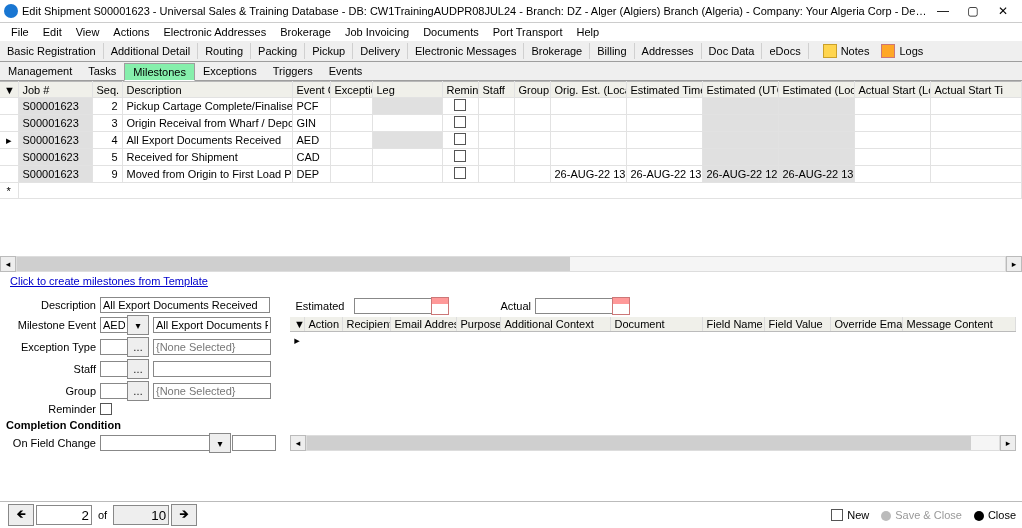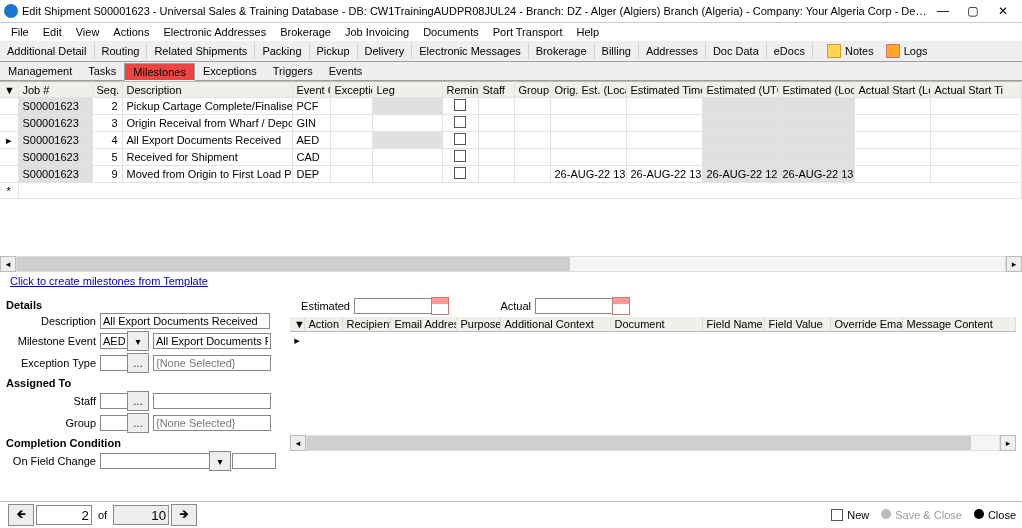--- a/index.html
+++ b/index.html
@@ -9,21 +9,21 @@
   .winbtn{width:30px;text-align:center;font-size:12px;cursor:default}
   .menubar{display:flex;height:18px;align-items:center;padding:0 4px;font-size:11px}
   .menubar span{padding:0 7px;cursor:default}
   .tabstrip{display:flex;align-items:center;height:20px;border-bottom:1px solid #9e9e9e;background:#efefef;font-size:11px}
   .tab{padding:2px 7px;border-right:1px solid #d0d0d0;cursor:default}
   .tab.active{background:#fff;border:1px solid #9e9e9e;border-bottom:1px solid #fff;margin-bottom:-1px;font-weight:400}
   .toolbtn{display:flex;align-items:center;padding:2px 6px;cursor:default}
   .toolbtn .i{width:12px;height:12px;margin-right:4px;display:inline-block}
   .subtabstrip{display:flex;align-items:center;height:18px;background:#efefef;border-bottom:1px solid #9e9e9e;font-size:11px}
   .subtab{padding:2px 8px;cursor:default}
-  .subtab.active{background:#ef4444;border:1px solid #9e9e9e;border-bottom:1px solid #fff;margin-bottom:-1px}
+  .subtab.active{background:#86efac;border:1px solid #9e9e9e;border-bottom:1px solid #fff;margin-bottom:-1px}
   .grid{border-collapse:collapse;width:100%;font-size:11px;table-layout:fixed}
   .grid th,.grid td{border-bottom:1px solid #e2e2e2;border-right:1px solid #e2e2e2;padding:1px 4px;height:13px;white-space:nowrap;overflow:hidden;text-align:left}
   .grid th{background:#f0f0ea;font-weight:400;border-top:1px solid #b8b8b8}
   .grid .jobsel{background:#e0e0e0}
   .grid .esthl{background:#e0e0e0}
   .chk{display:inline-block;width:10px;height:10px;border:1px solid #555}
   .gridwrap{height:176px;overflow:hidden}
   .scrollbar-h{height:14px;display:flex;align-items:center}
   .sb-arrow{width:14px;height:14px;background:#eee;border:1px solid #bbb;display:flex;align-items:center;justify-content:center;font-size:9px}
   .sb-track{flex:1;height:14px;border:1px solid #ddd;position:relative;background:#f5f5f5}
@@ -36,21 +36,21 @@
   .frow{display:flex;align-items:center;margin:2px 0}
   .flabel{width:90px;text-align:right;padding-right:4px}
   .finput{height:16px;border:1px solid #888;background:#fff;padding:0 2px;box-sizing:border-box;font-size:11px;min-width:0}
   .fbtn{width:20px;height:18px;border:1px solid #888;background:#eee;display:flex;align-items:center;justify-content:center;font-size:10px;margin-left:-1px}
   .cal{width:16px;height:16px;border:1px solid #c77;background:linear-gradient(#f99 0 40%,#fff 40% 100%);margin-left:-1px}
   table.trg{width:100%;border-collapse:collapse;font-size:11px;table-layout:fixed}
   table.trg th{background:#f0f0ea;border-right:1px solid #ddd;border-bottom:1px solid #bbb;padding:1px 4px;font-weight:400;text-align:left;white-space:nowrap;overflow:hidden}
   .bottombar{position:absolute;bottom:0;left:0;right:0;height:26px;border-top:1px solid #bbb;display:flex;align-items:center;padding:0 6px;background:#fff}
   .navbtn{width:24px;height:20px;border:1px solid #888;background:#eee;display:flex;align-items:center;justify-content:center;margin:0 2px;font-size:12px}
   .pginput{width:50px;height:18px;border:1px solid #888;text-align:right;padding:0 2px;background:#fff}
-  .rbtn{display:flex;align-items:flex-start;margin-left:12px;font-size:11px;cursor:default}
+  .rbtn{display:flex;align-items:flex-end;margin-left:12px;font-size:11px;cursor:default}
   .dot{width:10px;height:10px;border-radius:50%;margin-right:4px;display:inline-block}
 </style>
 </head>
 <body>
 
 
 
 <div class="titlebar">
   <div class="icon"></div>
   <div class="title">Edit Shipment S00001623 - Universal Sales &amp; Training Database - DB: CW1TrainingAUDPR08JUL24 - Branch: DZ - Alger (Algiers) Branch (Algeria) - Company: Your Algeria Corp - Department: Branch</div>
@@ -66,23 +66,23 @@
   <span>Actions</span>
   <span>Electronic Addresses</span>
   <span>Brokerage</span>
   <span>Job Invoicing</span>
   <span>Documents</span>
   <span>Port Transport</span>
   <span>Help</span>
 </div>
 
 <div class="tabstrip">
+  <div class="tab">Basic Registration</div>
   <div class="tab">Additional Detail</div>
   <div class="tab">Routing</div>
-  <div class="tab">Related Shipments</div>
   <div class="tab">Packing</div>
   <div class="tab">Pickup</div>
   <div class="tab">Delivery</div>
   <div class="tab">Electronic Messages</div>
   <div class="tab">Brokerage</div>
   <div class="tab">Billing</div>
   <div class="tab">Addresses</div>
   <div class="tab">Doc Data</div>
   <div class="tab">eDocs</div>
   <div style="flex:0 0 8px"></div>
@@ -247,64 +247,66 @@
   <div class="sb-track">
       <div class="sb-thumb" style="left:0;width:56%"></div>
     </div>
   <div class="sb-arrow">▸</div>
 </div>
 
 <a class="linka">Click to create milestones from Template</a>
 
 <div class="panels">
   <div class="panelL">
-    <div class="section-title">Details</div>
     <div class="frow">
       <div class="flabel">Description</div>
       <input class="finput" style="width: 170px;" value="All Export Documents Received">
     </div>
     <div class="frow">
       <div class="flabel">Milestone Event</div>
       <input class="finput" style="width: 28px;" value="AED">
       <div class="fbtn">▾</div>
       <input class="finput" style="width: 118px; margin-left: 4px;" value="All Export Documents Received">
     </div>
     <div class="frow">
       <div class="flabel">Exception Type</div>
       <input class="finput" style="width: 28px;">
       <div class="fbtn">…</div>
       <input class="finput" style="width: 118px; margin-left: 4px; color: rgb(119, 119, 119);" value="{None Selected}">
     </div>
 
-    <div class="section-title">Assigned To</div>
     <div class="frow">
       <div class="flabel">Staff</div>
       <input class="finput" style="width: 28px;">
       <div class="fbtn">…</div>
       <input class="finput" style="width: 118px; margin-left: 4px;">
     </div>
     <div class="frow">
       <div class="flabel">Group</div>
       <input class="finput" style="width: 28px;">
       <div class="fbtn">…</div>
       <input class="finput" style="width: 118px; margin-left: 4px; color: rgb(119, 119, 119);" value="{None Selected}">
     </div>
+    <div class="frow">
+      <div class="flabel">Reminder</div>
+      <span class="chk"></span>
+    </div>
 
     <div class="section-title">Completion Condition</div>
     <div class="frow">
       <div class="flabel">On Field Change</div>
       <input class="finput" style="width: 110px;">
       <div class="fbtn">▾</div>
       <input class="finput" style="width: 44px; margin-left: 1px;">
     </div>
   </div>
 
   <div class="panelR">
     <div class="frow">
-      <div style="width:60px;text-align:right;padding-right:4px">Estimated</div>
+      <div style="width:60px;text-align:center;padding-right:4px">Estimated</div>
       <input class="finput" style="width: 78px;">
       <div class="cal"></div>
       <div style="width:82px;text-align:right;padding-right:4px">Actual</div>
       <input class="finput" style="width: 78px;">
       <div class="cal"></div>
     </div>
 
     <table class="trg">
       <colgroup>
           <col style="width:14px">

